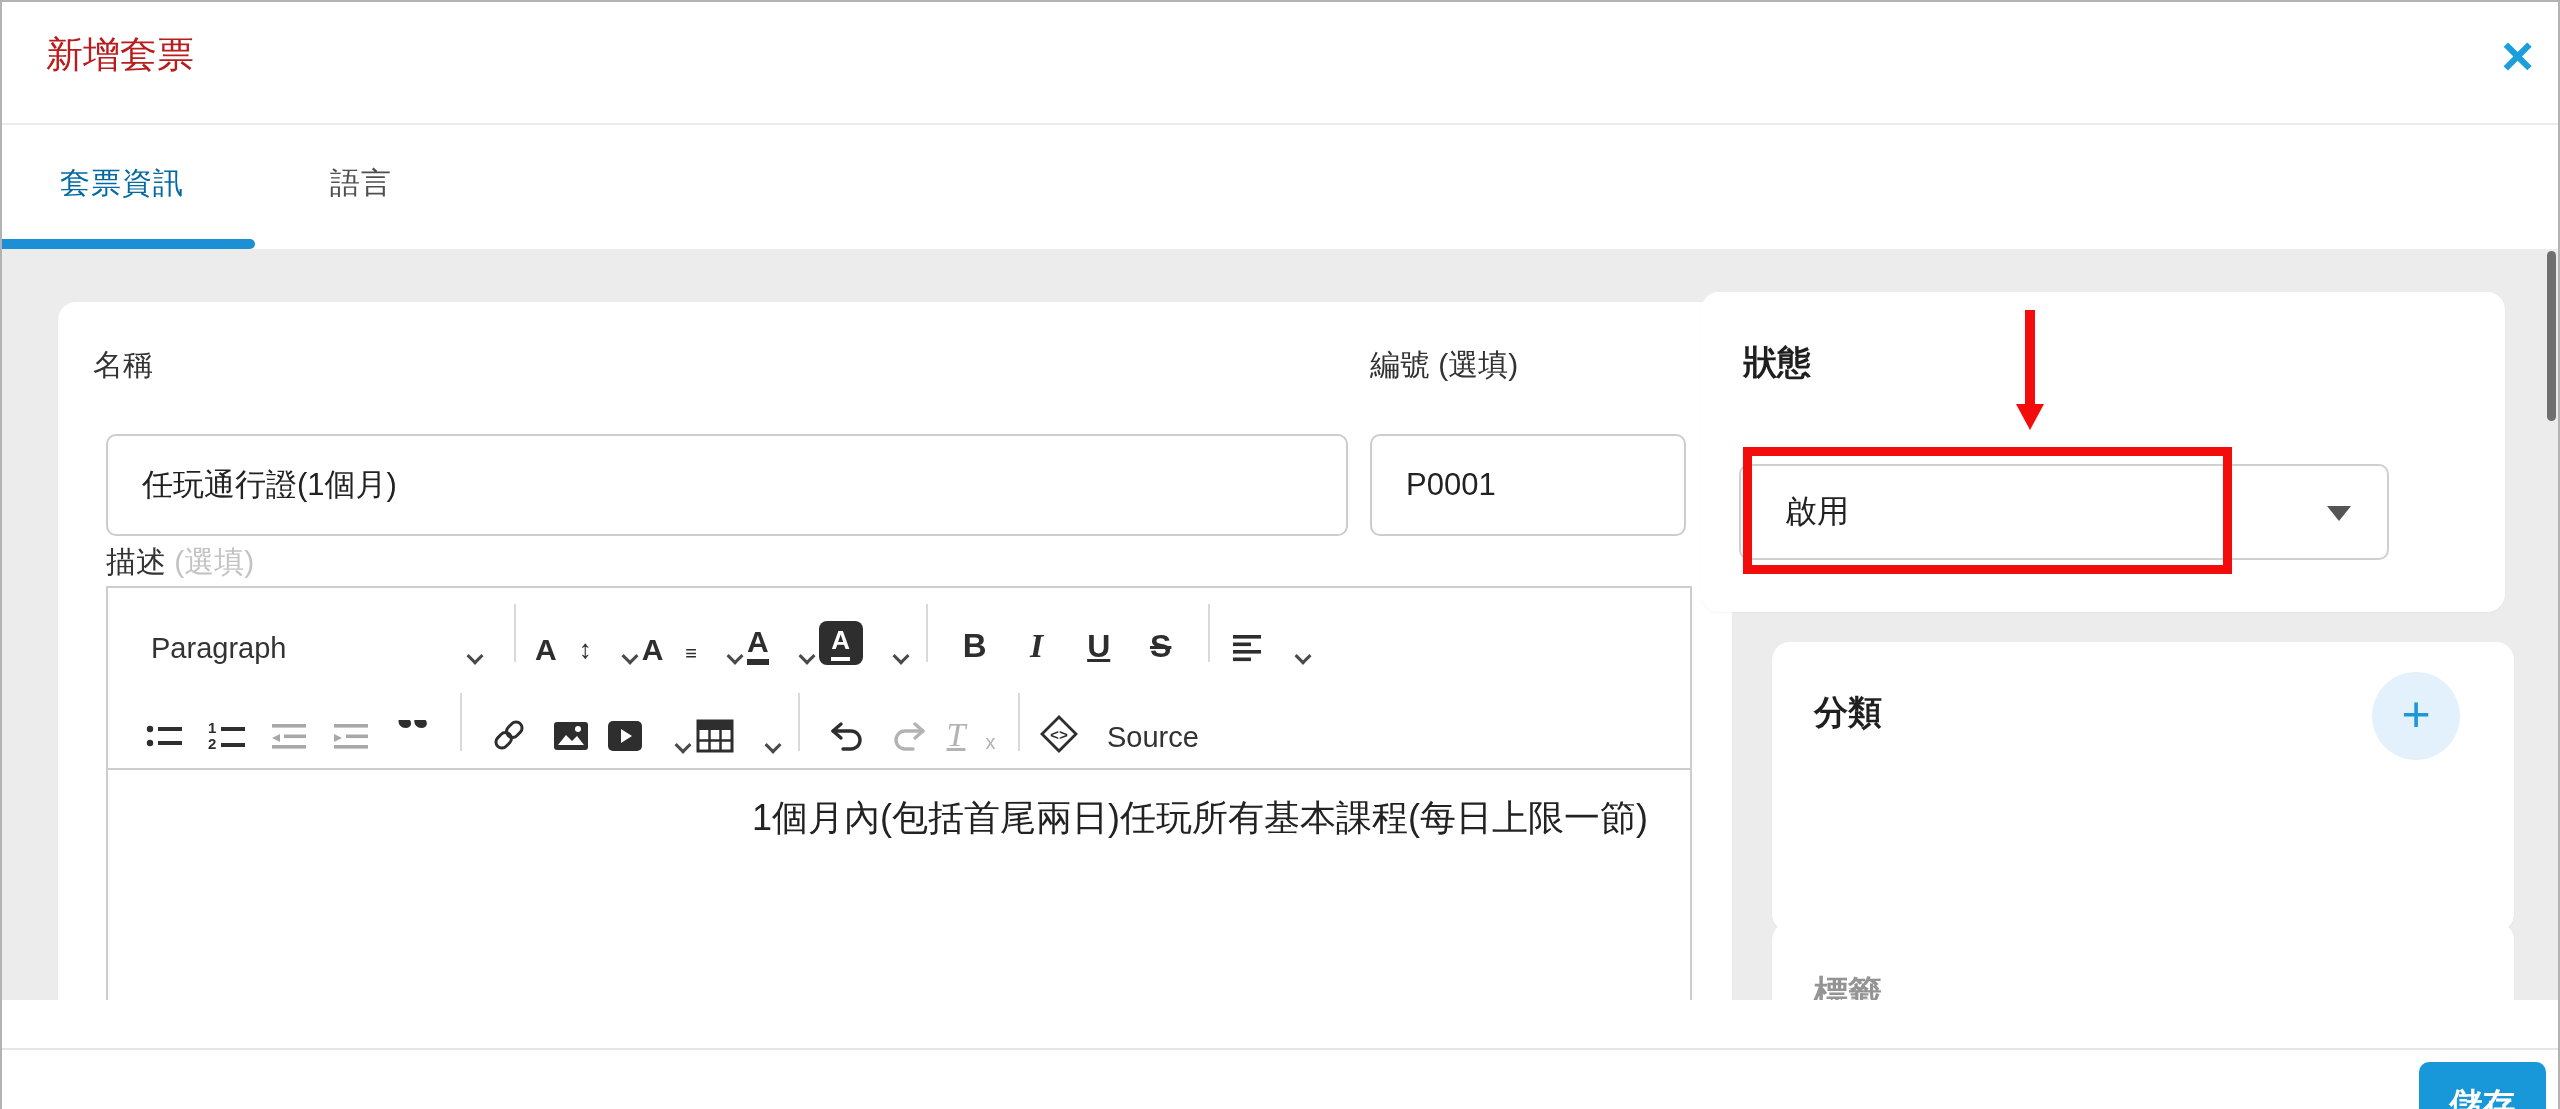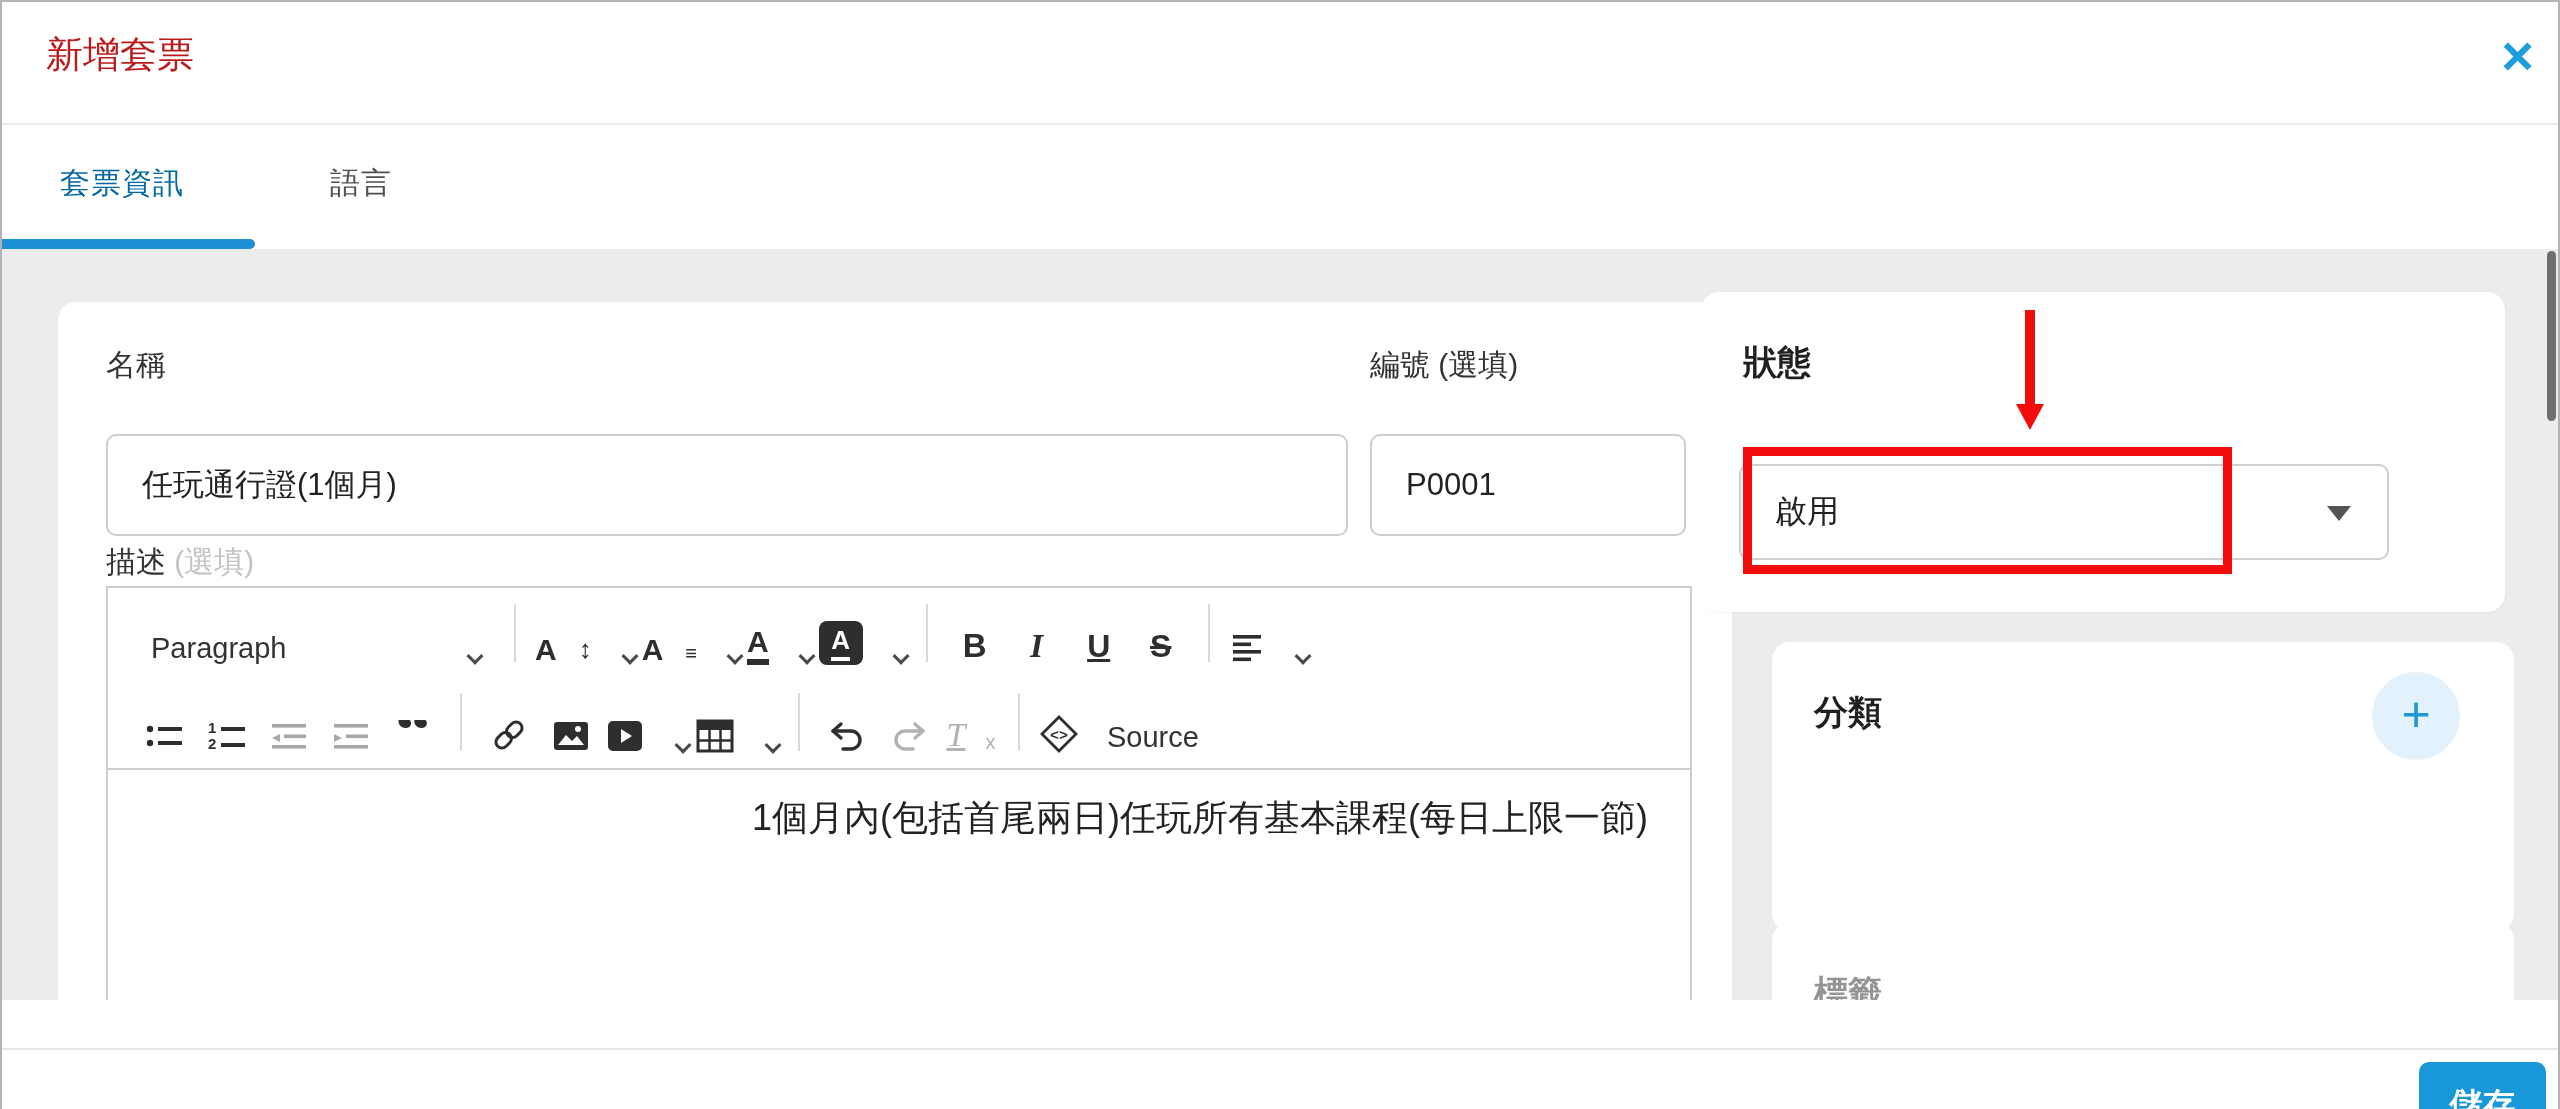--- a/index.html
+++ b/index.html
@@ -49,21 +49,21 @@
   .quote-glyph{font-family:"Liberation Serif",serif;font-size:72px;font-weight:bold;line-height:20px;height:34px;overflow:hidden;display:block;margin-top:26px;}
   .tx-t{font-family:"Liberation Serif",serif;font-style:italic;font-size:34px;color:#b3b3b3;text-decoration:underline;}
   .tx-x{font-size:20px;color:#b3b3b3;margin-top:14px;}
   .source-label{font-size:29px;color:#333;margin-left:8px;}
   .editor-body{padding:24px 42px;font-size:36px;color:#222;text-align:right;}
 
   
   .status-card{left:1699px;top:43px;width:804px;height:320px;}
   .side-label{position:absolute;left:42px;top:48px;font-size:34px;font-weight:600;color:#1f1f1f;}
   .dropdown{position:absolute;left:38px;top:172px;width:650px;height:96px;border:2px solid #cfcfcf;border-radius:10px;box-sizing:border-box;background:#fff;display:flex;align-items:center;}
-  .dropdown-value{margin-left:34px;font-size:32px;color:#222;}
+  .dropdown-value{margin-left:44px;font-size:32px;color:#222;}
   .dropdown-caret{position:absolute;right:36px;top:40px;width:0;height:0;border-left:12px solid transparent;border-right:12px solid transparent;border-top:15px solid #555;}
   .category-card{left:1770px;top:393px;width:742px;height:290px;}
   .plus-btn{position:absolute;left:600px;top:30px;width:88px;height:88px;border-radius:50%;background:#e2f1fb;display:flex;align-items:center;justify-content:center;cursor:pointer;}
   .plus-glyph{font-size:50px;font-weight:300;color:#1f97d6;margin-top:-4px;}
   .tags-card{left:1770px;top:673px;width:742px;height:300px;}
   .tags-label{color:#949494;}
 
   
   .red-box{position:absolute;left:1741px;top:198px;width:489px;height:127px;border:9px solid #f20c0c;box-sizing:border-box;z-index:5;}
   .arrow-shaft{position:absolute;left:2023px;top:61px;width:10px;height:96px;background:#f20c0c;z-index:5;}
@@ -92,21 +92,21 @@
 
   <div class="tabbar">
     <div class="tab tab-active">套票資訊</div>
     <div class="tab tab-inactive">語言</div>
     <div class="tab-underline"></div>
   </div>
 
   <div class="content">
 
     <div class="card left-card">
-      <div class="field-label" style="left:48px;top:43px;">名稱</div>
+      <div class="field-label" style="left:35px;top:43px;">名稱</div>
       <div class="field-label" style="left:1312px;top:43px;">編號 (選填)</div>
 
       <input class="text-input" style="left: 48px; top: 108px; width: 1242px; height: 102px;" value="任玩通行證(1個月)">
       <input class="text-input" style="left: 1312px; top: 108px; width: 316px; height: 102px;" value="P0001">
 
       <div class="field-label" style="left:48px;top:240px;">
         <span>描述</span>
         <span class="optional">(選填)</span>
       </div>
 

